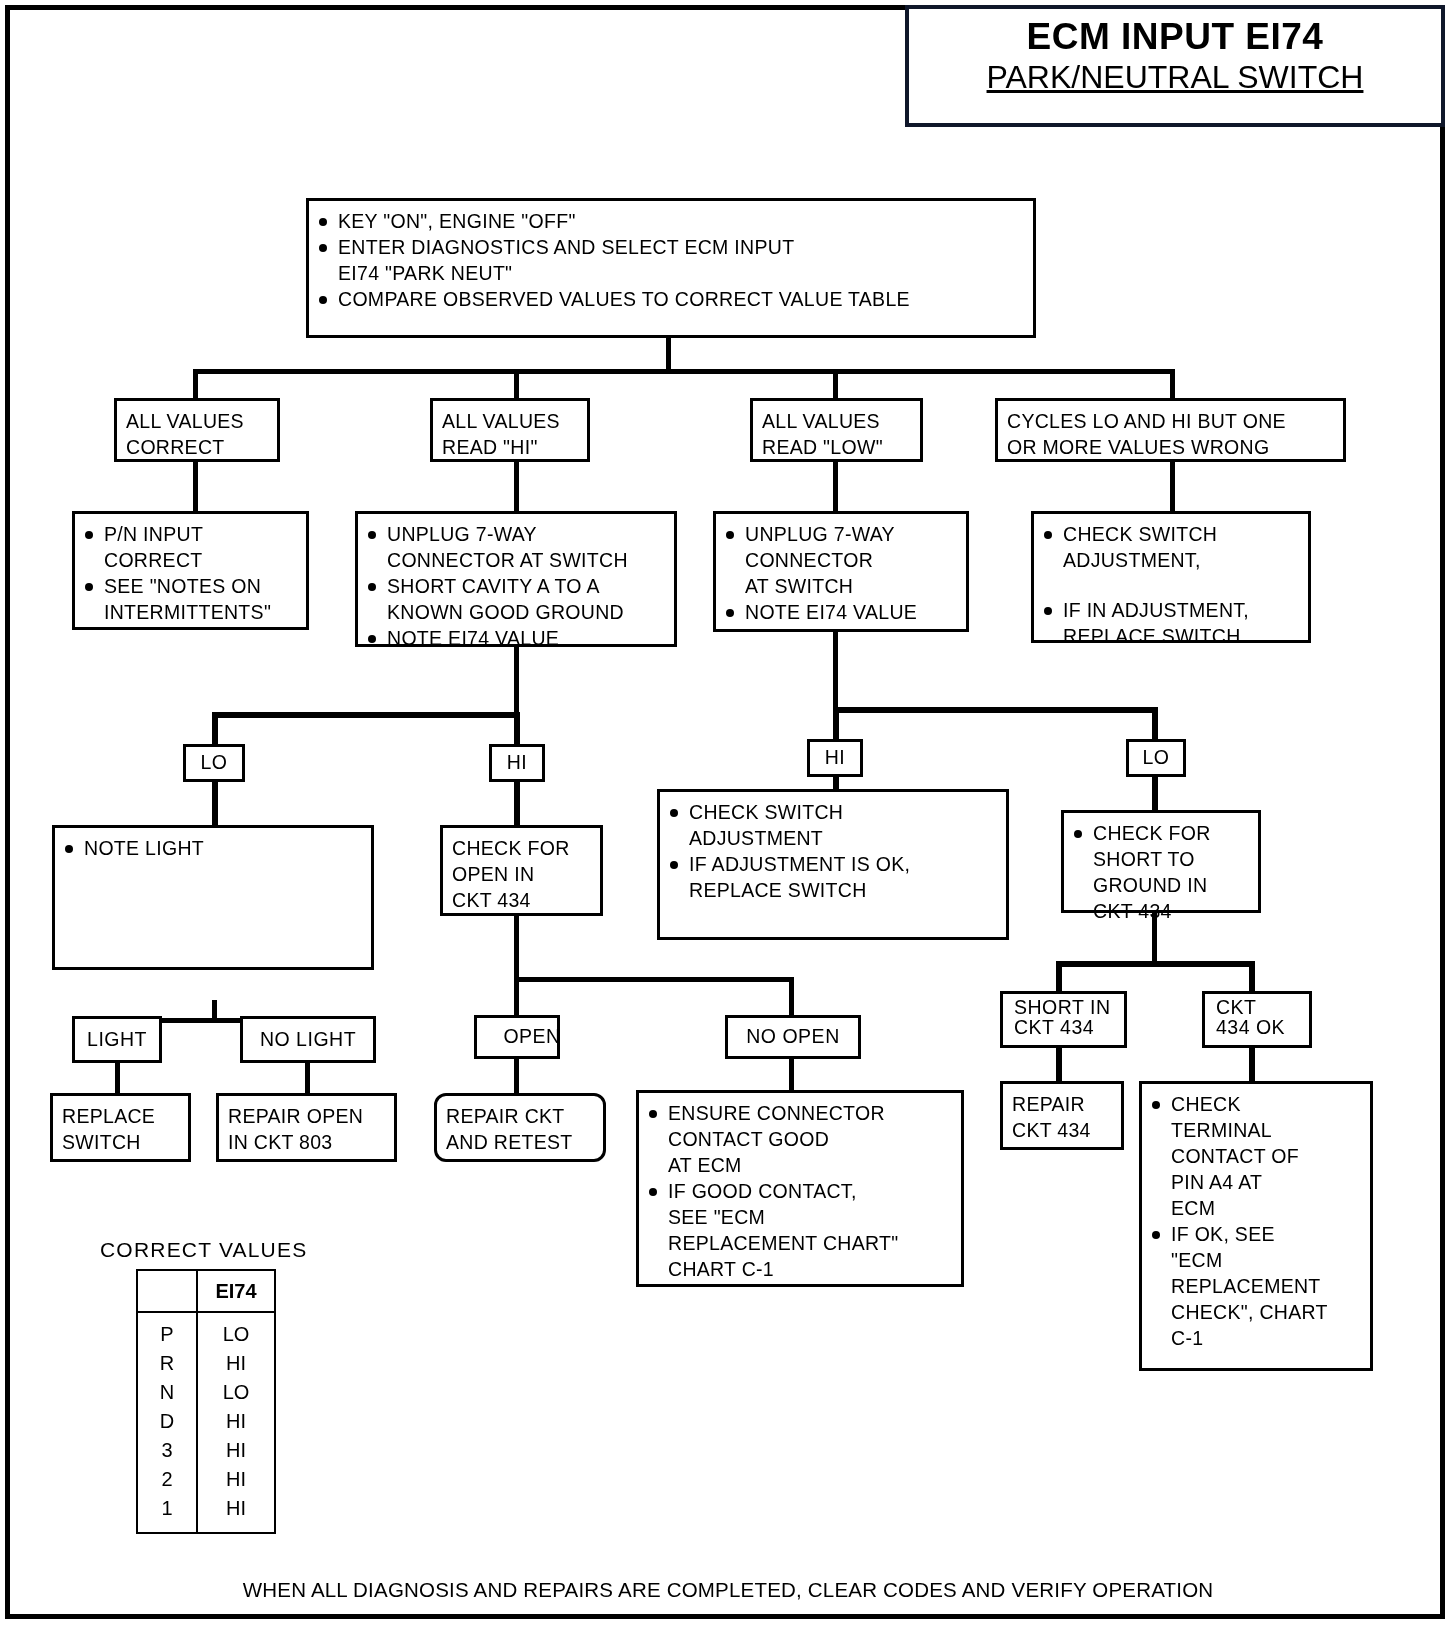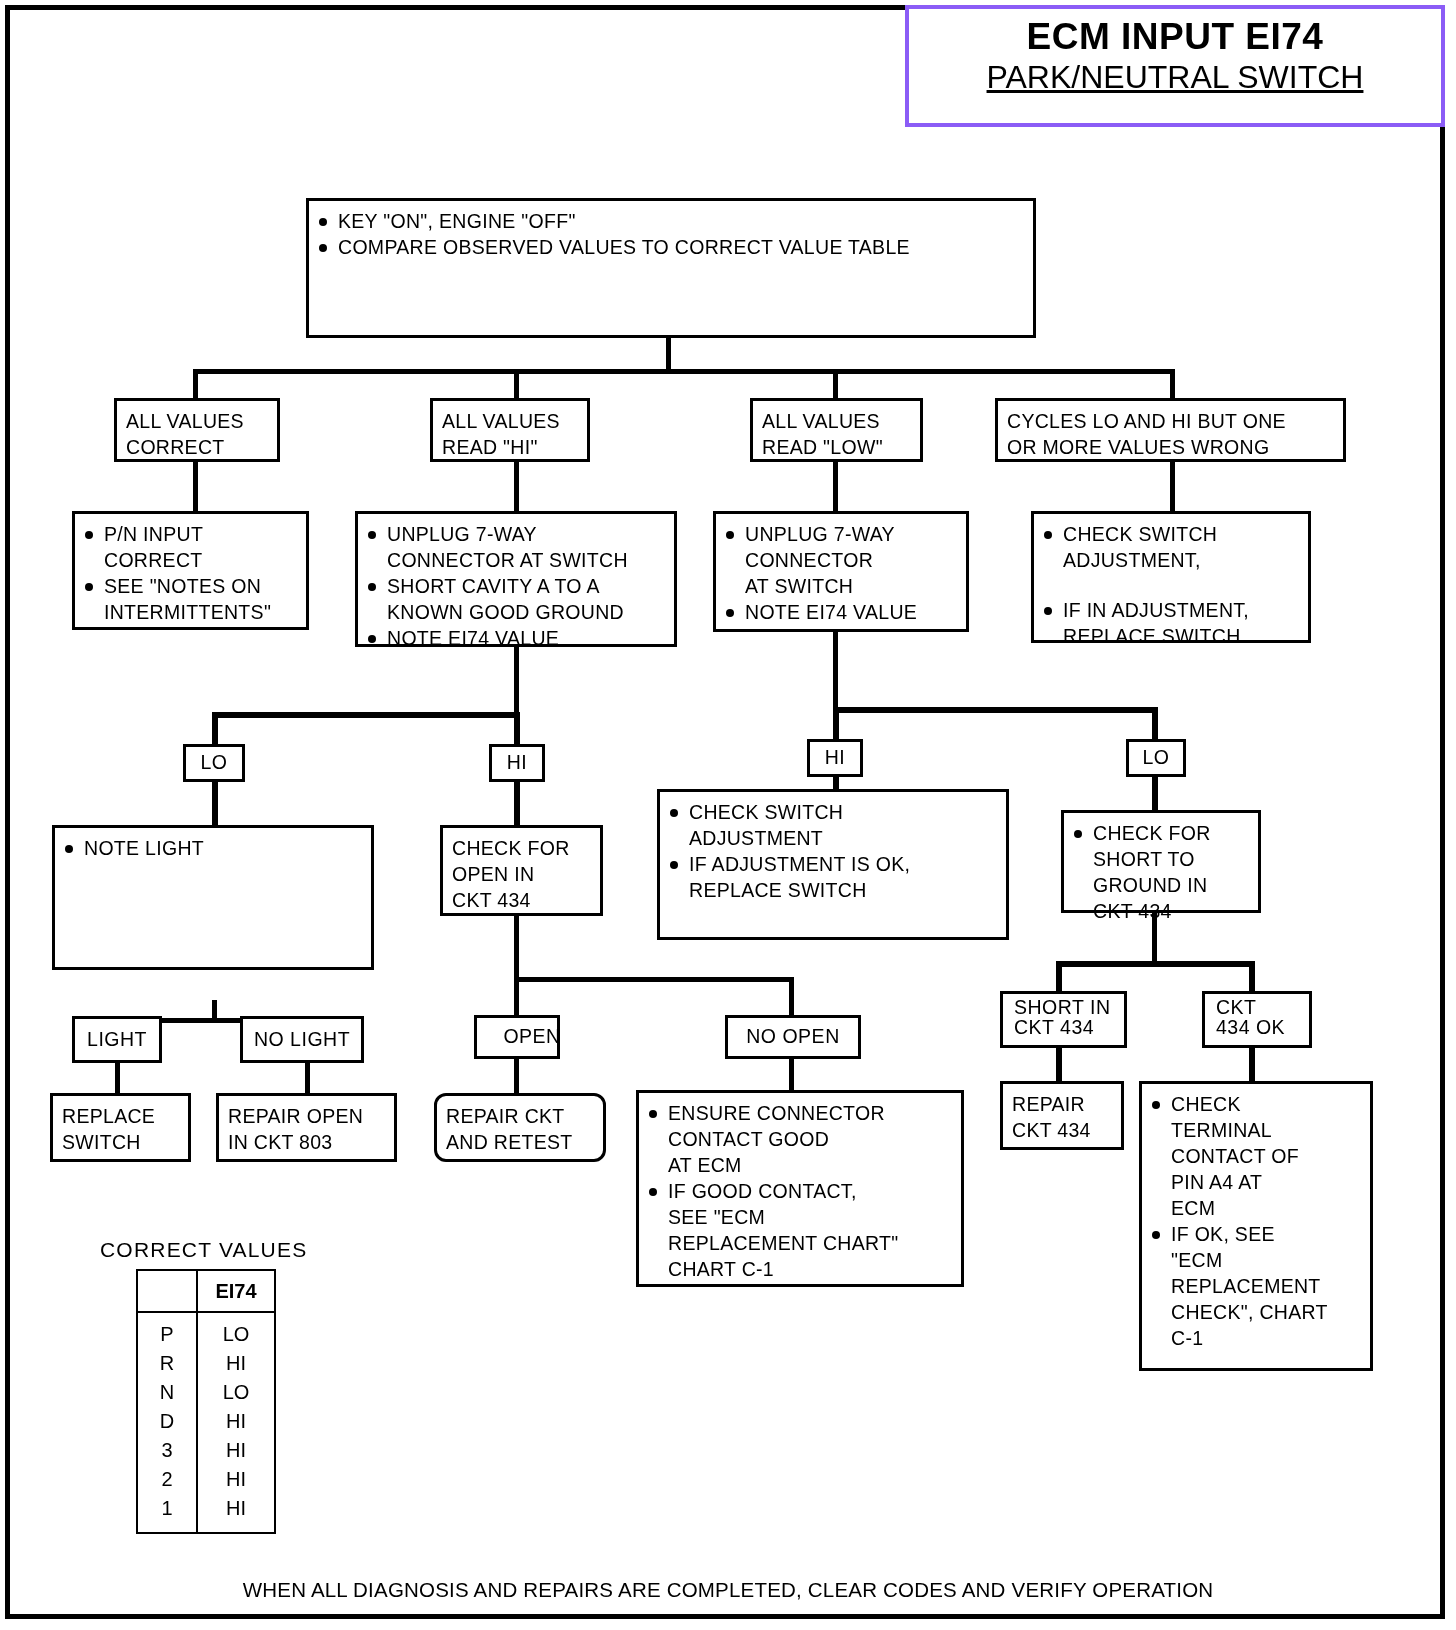--- a/index.html
+++ b/index.html
@@ -22,21 +22,21 @@
     left: 5px; top: 5px;
     width: 1440px; height: 1614px;
     border: 5px solid #000;
     box-sizing: border-box;
   }
   
   #title-block {
     position: absolute;
     left: 905px; top: 5px;
     width: 540px; height: 122px;
-    border: 4px solid #8b5cf6;
+    border: 4px solid #0f172a;
     box-sizing: border-box;
     background: #fff;
     text-align: center;
   }
   #title-main {
     font-size: 37px;
     font-weight: bold;
     letter-spacing: 0.5px;
     margin-top: 9px;
     line-height: 1.05;
@@ -205,20 +205,24 @@
   <div class="ln" style="left:1152px; top:910px; width:5px; height:55px;"></div>
   <div class="ln" style="left:1056px; top:961px; width:199px; height:6px;"></div>
   <div class="ln" style="left:1056px; top:961px; width:6px; height:33px;"></div>
   <div class="ln" style="left:1249px; top:961px; width:6px; height:33px;"></div>
   <div class="ln" style="left:1056px; top:1047px; width:6px; height:37px;"></div>
   <div class="ln" style="left:1249px; top:1047px; width:6px; height:37px;"></div>
 
   <div class="box" style="left:306px; top:198px; width:730px; height:140px;">
     <ul class="bl">
       <li>KEY "ON", ENGINE "OFF"</li>
+      <li>
+        <span>ENTER DIAGNOSTICS AND SELECT ECM INPUT</span><br>
+        <span>EI74 "PARK NEUT"</span>
+      </li>
       <li>COMPARE OBSERVED VALUES TO CORRECT VALUE TABLE</li>
     </ul>
   </div>
 
   <div class="box" style="left:114px; top:398px; width:166px; height:64px;">
     <div class="plain">ALL VALUES</div>
     <div class="plain">CORRECT</div>
   </div>
 
   <div class="box" style="left:430px; top:398px; width:160px; height:64px;">
@@ -322,21 +326,21 @@
       <li>
         <span>CHECK FOR</span><br>
         <span>SHORT TO</span><br>
         <span>GROUND IN</span><br>
         <span>CKT 434</span>
       </li>
     </ul>
   </div>
 
   <div class="label-box" style="left:72px; top:1016px; width:90px; height:47px;">LIGHT</div>
-  <div class="label-box" style="left:240px; top:1016px; width:124px; height:47px;">NO LIGHT</div>
+  <div class="label-box" style="left:240px; top:1016px; width:136px; height:47px;">NO LIGHT</div>
   <div class="label-box" style="left:474px; top:1015px; width:86px; height:44px;padding-left:30px;">OPEN</div>
   <div class="label-box" style="left:725px; top:1015px; width:136px; height:44px;">NO OPEN</div>
 
   <div class="label-box" style="left:1000px; top:991px; width:127px; height:57px; display:block; padding:4px 0 0 11px;">
     <div class="plain">SHORT IN</div>
     <div class="plain">CKT 434</div>
   </div>
 
   <div class="label-box" style="left:1202px; top:991px; width:110px; height:57px; display:block; padding:4px 0 0 11px;">
     <div class="plain">CKT</div>

